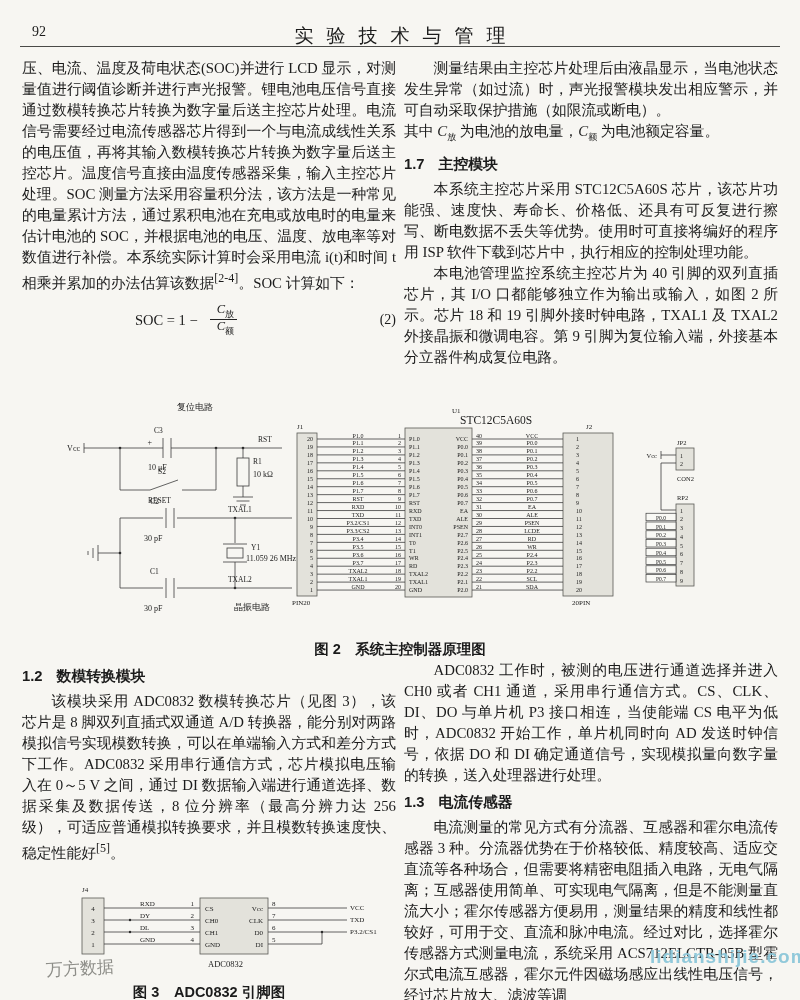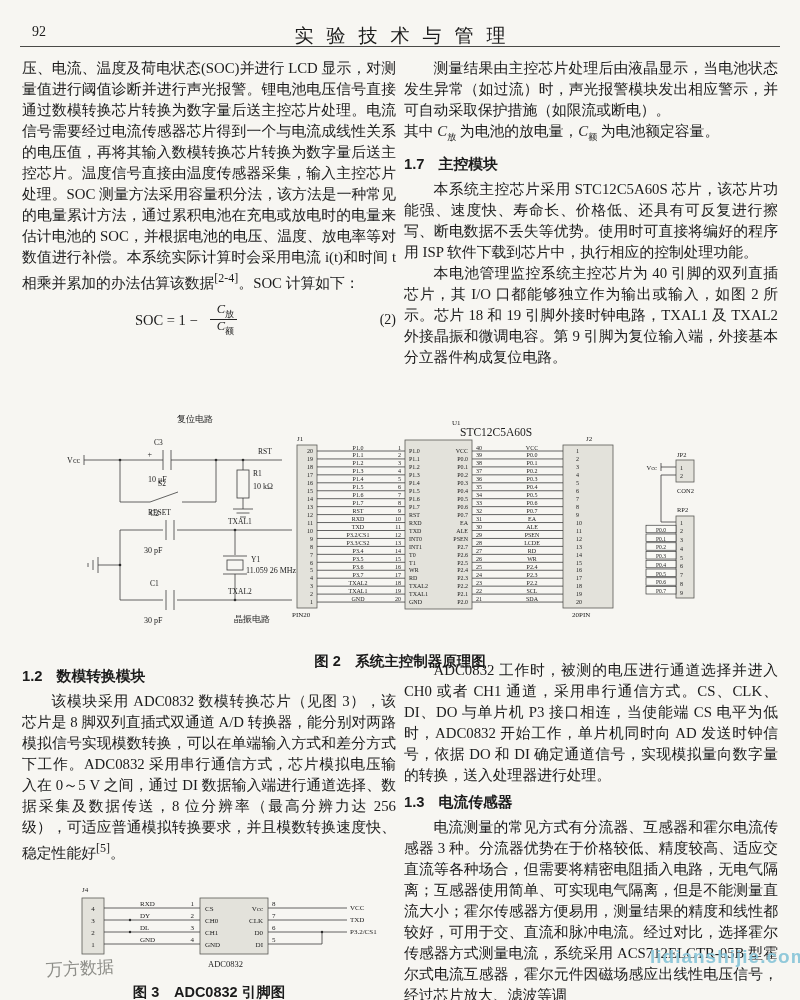--- a/index.html
+++ b/index.html
@@ -25,21 +25,21 @@
   .eq-body{flex:1;text-align:center;font-size:14.5px;}
   .eq-body i{margin-left:4px;}
   .eq-num{width:46px;text-align:right;font-size:14px;}
   .int{font-size:23px;font-style:italic;vertical-align:-4px;margin-left:4px;}
   .int-sup{font-size:8.5px;font-style:italic;}
   .int-sub{font-size:8.5px;font-style:italic;}
   .frac{display:inline-block;vertical-align:-38%;text-align:center;line-height:1.1;
         font-size:12.5px;margin-left:12px;}
   .fnum{display:block;border-bottom:1px solid #222;padding:0 3px;}
   .fden{display:block;}
-  .figure2{position:absolute;left:20px;top:412px;width:760px;text-align:center;}
+  .figure2{position:absolute;left:20px;top:400px;width:760px;text-align:center;}
   .fig-caption{font-family:"Liberation Sans","DejaVu Sans",sans-serif;font-weight:bold;
                font-size:14.5px;margin-top:8px;}
   .cap-text{margin-left:1em;}
   .figure3{margin-top:18px;}
   .figure3 .fig-caption{text-align:center;margin-top:4px;}
   #fig2-svg text,#fig3-svg text{fill:#1c1c1c;}
   #fig2-svg line,#fig2-svg polyline,#fig3-svg line,#fig3-svg polyline{
       stroke:#3c3c3c;stroke-width:0.8;fill:none;}
   #fig2-svg circle,#fig3-svg circle{fill:#2a2a2a;stroke:none;}
   .box{fill:#e3e2db;stroke:#5a5a56;stroke-width:0.8;}

